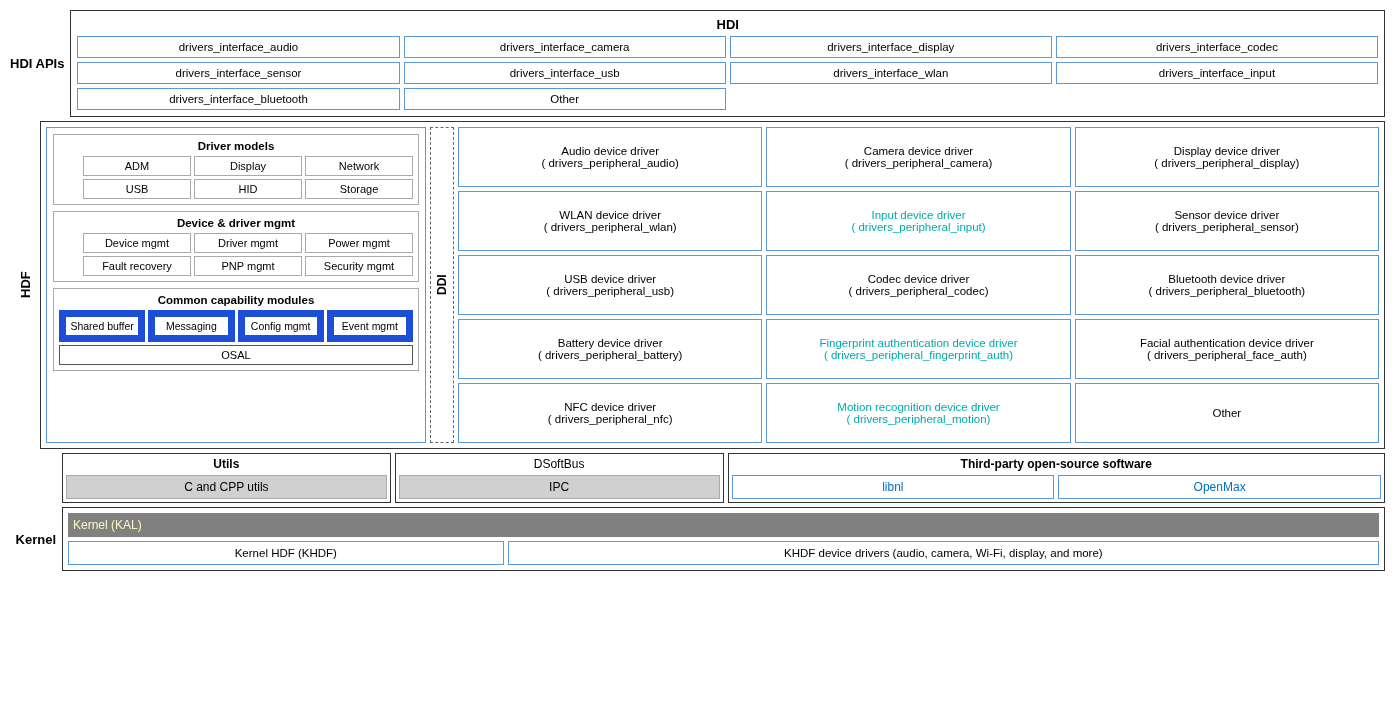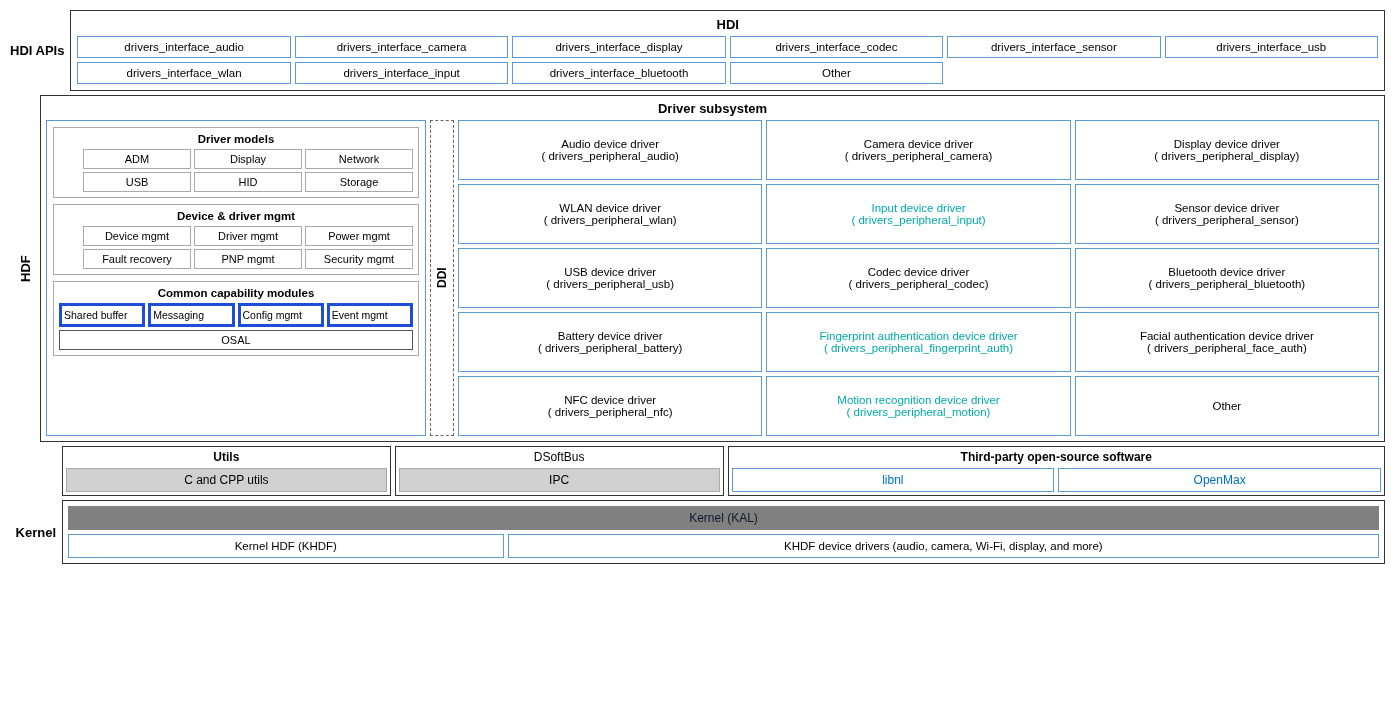--- a/index.html
+++ b/index.html
@@ -43,21 +43,21 @@
     }
     .section-title {
       text-align: center;
       font-weight: bold;
       font-size: 13px;
       margin-bottom: 4px;
     }
     
     .hdi-grid {
       display: grid;
-      grid-template-columns: repeat(6, 1fr);
+      grid-template-columns: repeat(4, 1fr);
       gap: 4px;
     }
     .hdi-cell {
       border: 1.5px solid #5b9bd5;
       padding: 4px 6px;
       text-align: center;
       font-size: 11.5px;
       color: #000;
     }
     
@@ -164,46 +164,46 @@
     }
     .kernel-section {
       border: 1.5px solid #333;
       padding: 5px;
       display: flex;
       flex-direction: column;
       gap: 4px;
     }
     .kernel-kal {
       background: #808080;
-      color: #0f172a;
-      padding: 5px;
-      text-align: center;
+      color: #fef9c3;
+      padding: 5px;
+      text-align: left;
       font-size: 12px;
     }
     .kernel-bottom {
       display: grid;
       grid-template-columns: 1fr 2fr;
       gap: 4px;
     }
     .kernel-cell {
       border: 1.5px solid #5b9bd5;
       padding: 5px;
       text-align: center;
       font-size: 11.5px;
     }
     
     .cap-grid {
       display: grid;
       grid-template-columns: 1fr 1fr 1fr 1fr;
       gap: 3px;
     }
     .cap-cell {
-      border: 3px solid #1d4ed8;
+      border: 7px solid #1d4ed8;
       padding: 3px 2px;
-      text-align: left;
+      text-align: center;
       font-size: 10.5px;
     }
     .osal-box {
       border: 1.5px solid #555;
       padding: 3px;
       text-align: center;
       font-size: 11px;
       margin-top: 3px;
     }
     .hdf-row-label {
@@ -254,21 +254,20 @@
         <div class="hdi-cell">drivers_interface_bluetooth</div>
         <div class="hdi-cell">Other</div>
       </div>
     </div>
   </div>
 
   <div class="row" style="align-items:stretch;">
     <div class="hdf-row-label">HDF</div>
     <div class="hdf-content">
       <div class="driver-sub-outer">
-        <div class="section-title">Driver subsystem</div>
         <div class="driver-subsystem">
 
           <div class="hdf-left">
 
             <div class="sub-section">
               <div class="sub-section-title">Driver models</div>
               <div class="mini-grid">
                 <div class="mini-cell">ADM</div>
                 <div class="mini-cell">Display</div>
                 <div class="mini-cell">Network</div>

